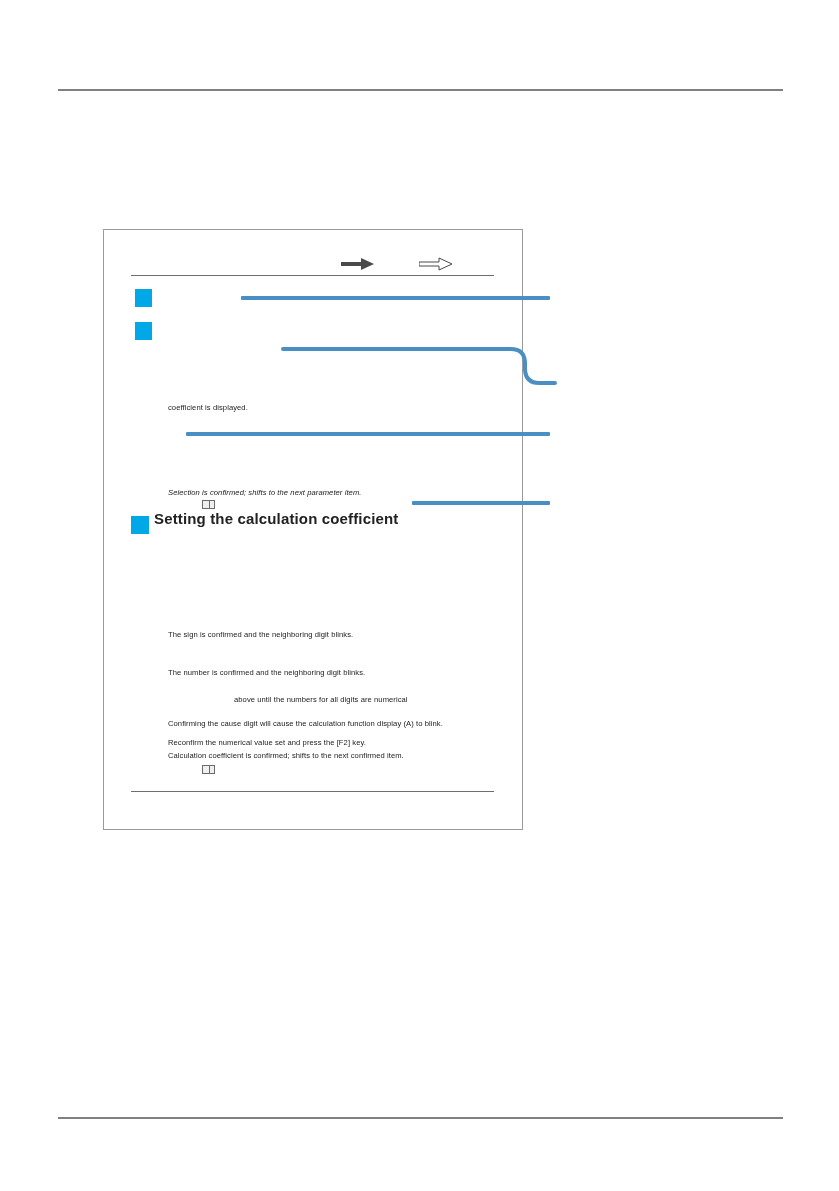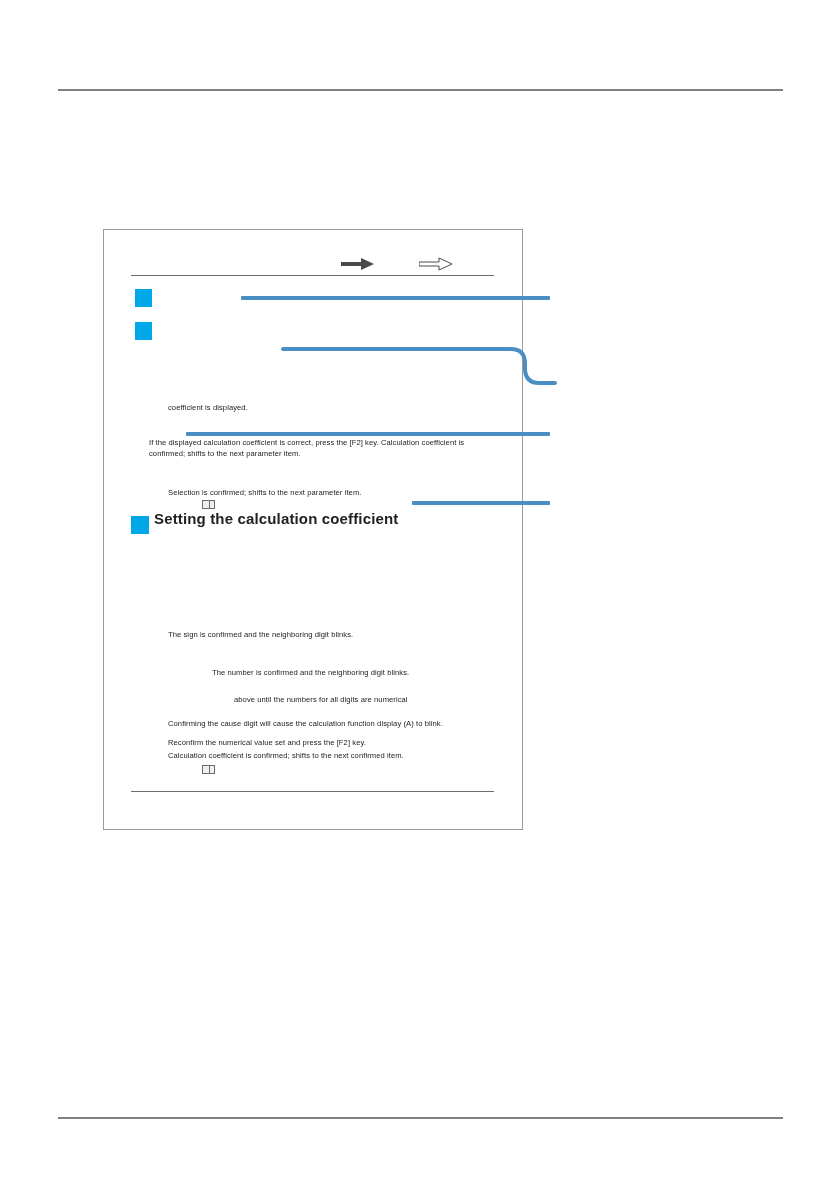--- a/index.html
+++ b/index.html
@@ -86,41 +86,41 @@
   .doc-text.bold {
     font-weight: bold;
     font-size: 15px;
   }
 
   #txt-coefficient-displayed { left: 65px; top: 402px; }
   #txt-f2-confirm            { left: 46px; top: 437px; white-space: normal; width: 330px; }
   #txt-selection-confirmed   { left: 65px; top: 487px; }
   #txt-heading-setting       { left: 51px; top: 286px; }
   #txt-sign-confirmed        { left: 65px; top: 613px; margin-top: 16px; }
-  #txt-number-confirmed      { left: 65px; top: 667px; margin-left: 44px; }
+  #txt-number-confirmed      { left: 65px; top: 667px; }
   #txt-repeat-above          { left: 131px; top: 694px; }
   #txt-last-digit-blink      { left: 65px; top: 718px; }
   #txt-reconfirm-f2          { left: 65px; top: 737px; }
   #txt-coefficient-confirmed { left: 65px; top: 750px; }
 
   
   #page-text-layer {
     position: absolute;
     left: 103px;
     top: 229px;
     width: 420px;
     height: 466px;
     pointer-events: none;
   }
   #page-text-layer .doc-text { pointer-events: auto; }
 
   
   #txt-coefficient-displayed { top: 173px; left: 65px; }
   #txt-f2-confirm            { top: 208px; left: 46px; }
-  #txt-selection-confirmed   { top: 258px; left: 65px; }
+  #txt-selection-confirmed   { top: 258px; left: 65px; font-style: italic; }
   #txt-heading-setting       { top: 284px; left: 51px; }
   #txt-sign-confirmed        { top: 384px; left: 65px; }
   #txt-number-confirmed      { top: 438px; left: 65px; }
   #txt-repeat-above          { top: 465px; left: 131px; }
   #txt-last-digit-blink      { top: 489px; left: 65px; }
   #txt-reconfirm-f2          { top: 508px; left: 65px; }
   #txt-coefficient-confirmed { top: 521px; left: 65px; }
 
   
   .key-glyph {
@@ -191,21 +191,20 @@
 
   <div class="key-glyph" id="key-glyph-one"></div>
   <div class="key-glyph" id="key-glyph-two"></div>
 
 </div>
 
 <div id="page-text-layer">
 
   <div class="doc-text" id="txt-coefficient-displayed">coefficient is displayed.</div>
 
-  <div class="doc-text" id="txt-f2-confirm">If the displayed calculation coefficient is correct, press the [F2] key. Calculation coefficient is confirmed; shifts to the next parameter item.</div>
 
   <div class="doc-text" id="txt-selection-confirmed">Selection is confirmed; shifts to the next parameter item.</div>
 
   <div class="doc-text bold" id="txt-heading-setting">Setting the calculation coefficient</div>
 
   <div class="doc-text" id="txt-sign-confirmed">The sign is confirmed and the neighboring digit blinks.</div>
 
   <div class="doc-text" id="txt-number-confirmed">The number is confirmed and the neighboring digit blinks.</div>
 
   <div class="doc-text" id="txt-repeat-above">above until the numbers for all digits are numerical</div>

